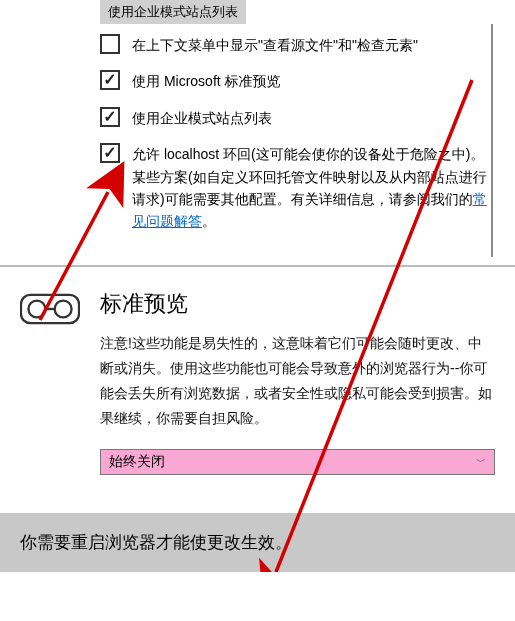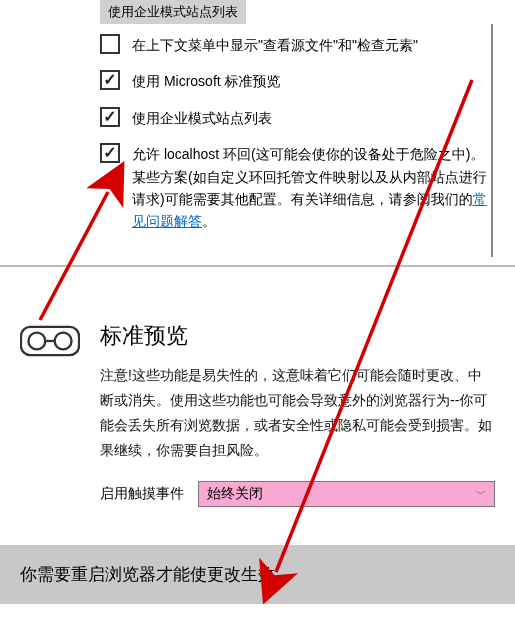--- a/index.html
+++ b/index.html
@@ -85,21 +85,20 @@
     width: 100%;
     margin: 8px 0 12px 0;
   }
   .preview-section {
     padding: 10px 20px 20px 20px;
     position: relative;
   }
   .preview-header {
     display: flex;
     align-items: flex-start;
-    margin-top: 32px;
   }
   .goggles-icon {
     width: 60px;
     flex-shrink: 0;
     margin-top: 4px;
     margin-right: 20px;
   }
   .preview-content {
     flex: 1;
   }
@@ -194,21 +193,20 @@
         <rect x="1" y="1" width="62" height="30" rx="10" ry="10" fill="none" stroke="#333" stroke-width="2.5"></rect>
         <circle cx="18" cy="16" r="9" fill="none" stroke="#333" stroke-width="2.5"></circle>
         <circle cx="46" cy="16" r="9" fill="none" stroke="#333" stroke-width="2.5"></circle>
         <line x1="27" y1="16" x2="37" y2="16" stroke="#333" stroke-width="2.5"></line>
       </svg>
     </div>
     <div class="preview-content">
       <div class="preview-title">标准预览</div>
       <div class="preview-desc">注意!这些功能是易失性的，这意味着它们可能会随时更改、中断或消失。使用这些功能也可能会导致意外的浏览器行为--你可能会丢失所有浏览数据，或者安全性或隐私可能会受到损害。如果继续，你需要自担风险。</div>
       <div class="select-row">
-        <span class="select-label">启用触摸事件</span>
         <div class="select-box">
           <span>始终关闭</span>
           <span class="chevron">﹀</span>
         </div>
       </div>
     </div>
   </div>
 </div>
 
 <div class="restart-banner">你需要重启浏览器才能使更改生效。</div>

